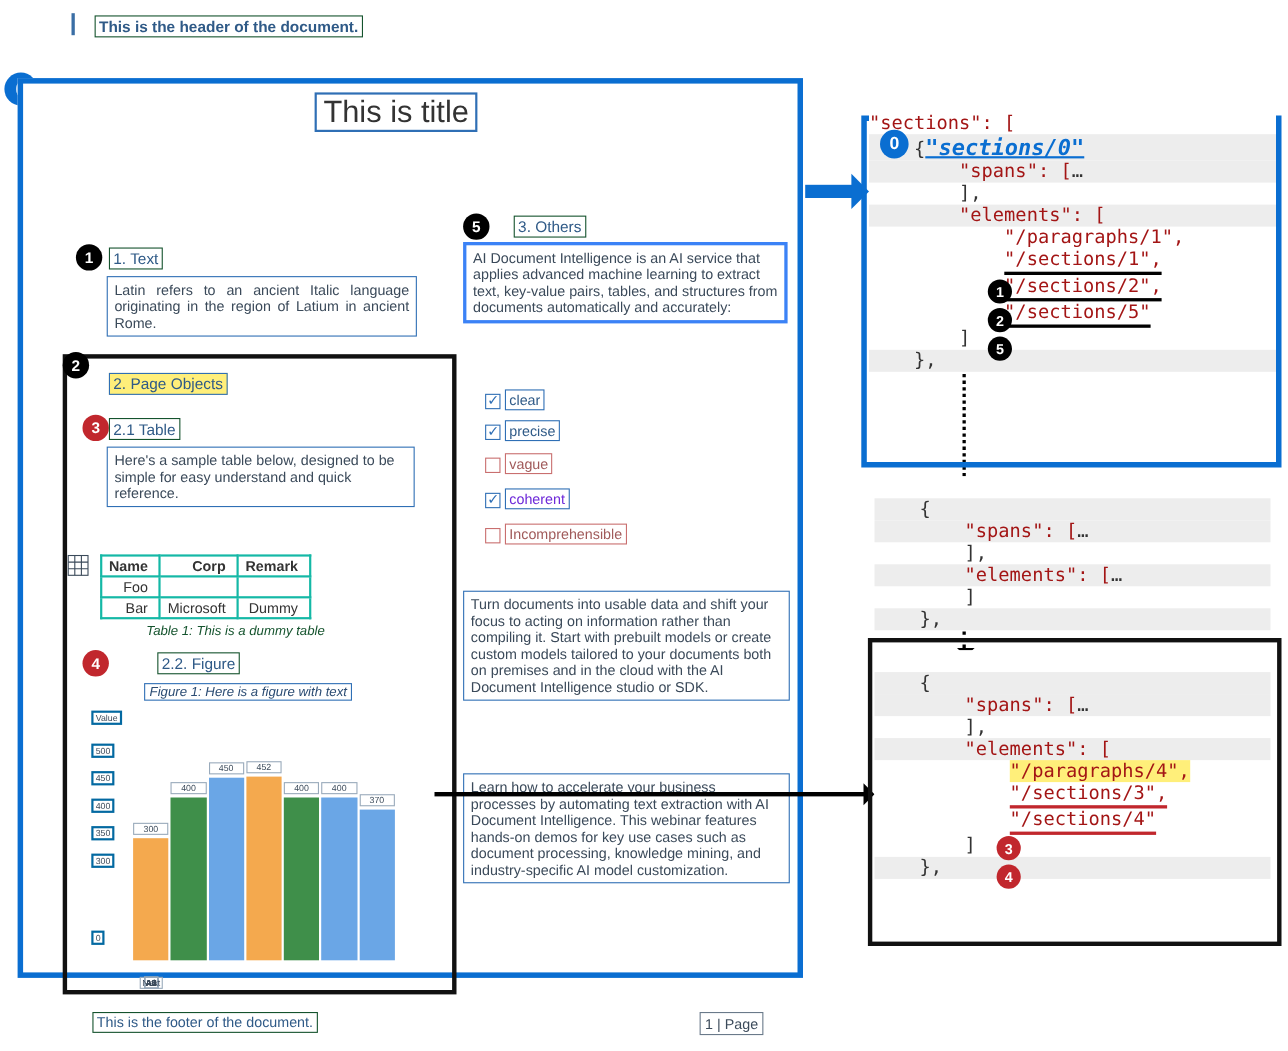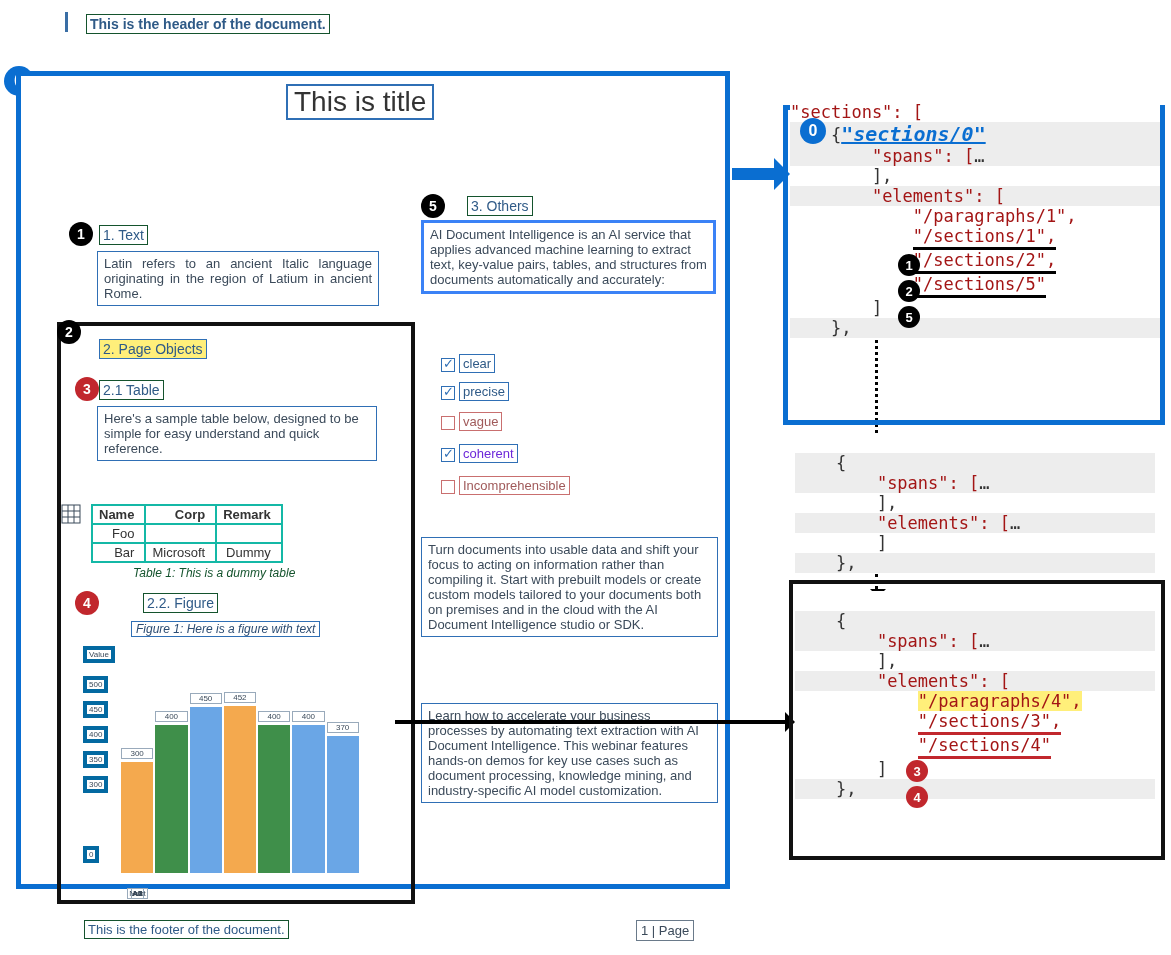--- a/index.html
+++ b/index.html
@@ -51,21 +51,21 @@
   .small-table { position:absolute; left:70px; top:428px; border-collapse:collapse; font-size:13px; color:#333; }
   .small-table th, .small-table td { border:2px solid #14b8a6; padding:1px 10px 1px 6px; text-align:right; }
   .table-caption { position:absolute; left:112px; top:490px; font-style:italic; font-size:12px; color:#14532d; }
   .sec22 { position:absolute; left:54px; top:515px; }
   .sec22-title { position:absolute; left:78px; top:517px; font-size:14px;margin-left:44px; }
   .fig-caption {
     position:absolute; left:110px; top:545px; font-style:italic; font-size:12px; color:#2b4c73;
     border:1px solid #2f6fb5; padding:0 4px;
   }
   .chart-area { position:absolute; left:62px; top:570px; width:310px; height:252px; }
-  .chart-y-tick { position:absolute; left:0; font-size:8px; color:#3b4a5a; border:4px solid #0369a1; padding:0 2px; }
+  .chart-y-tick { position:absolute; left:0; font-size:8px; color:#3b4a5a; border:2px solid #0369a1; padding:0 2px; }
   .chart-bars { position:absolute; left:38px; bottom:25px; width:272px; height:200px; display:flex; align-items:flex-end; gap:2px; }
   .bar-wrap { width:33px; position:relative; }
   .bar { width:100%; }
   .bar.o { background:#f4a94e; }
   .bar.g { background:#3f8f4a; }
   .bar.b { background:#6aa6e6; }
   .bar-value { position:absolute; top:-14px; width:100%; text-align:center; font-size:8px; color:#3b4a5a; border:1px solid #9ab; padding:0 1px; }
   .chart-x-tick { position:absolute; bottom:0; width:33px; text-align:center; font-size:8px; color:#3b4a5a; }
   .chart-x-tick span{ border:1px solid #9ab; padding:0 1px;}
   .x-ticks { position:absolute; left:38px; bottom:0; width:272px; height:16px; display:flex; gap:2px; }

